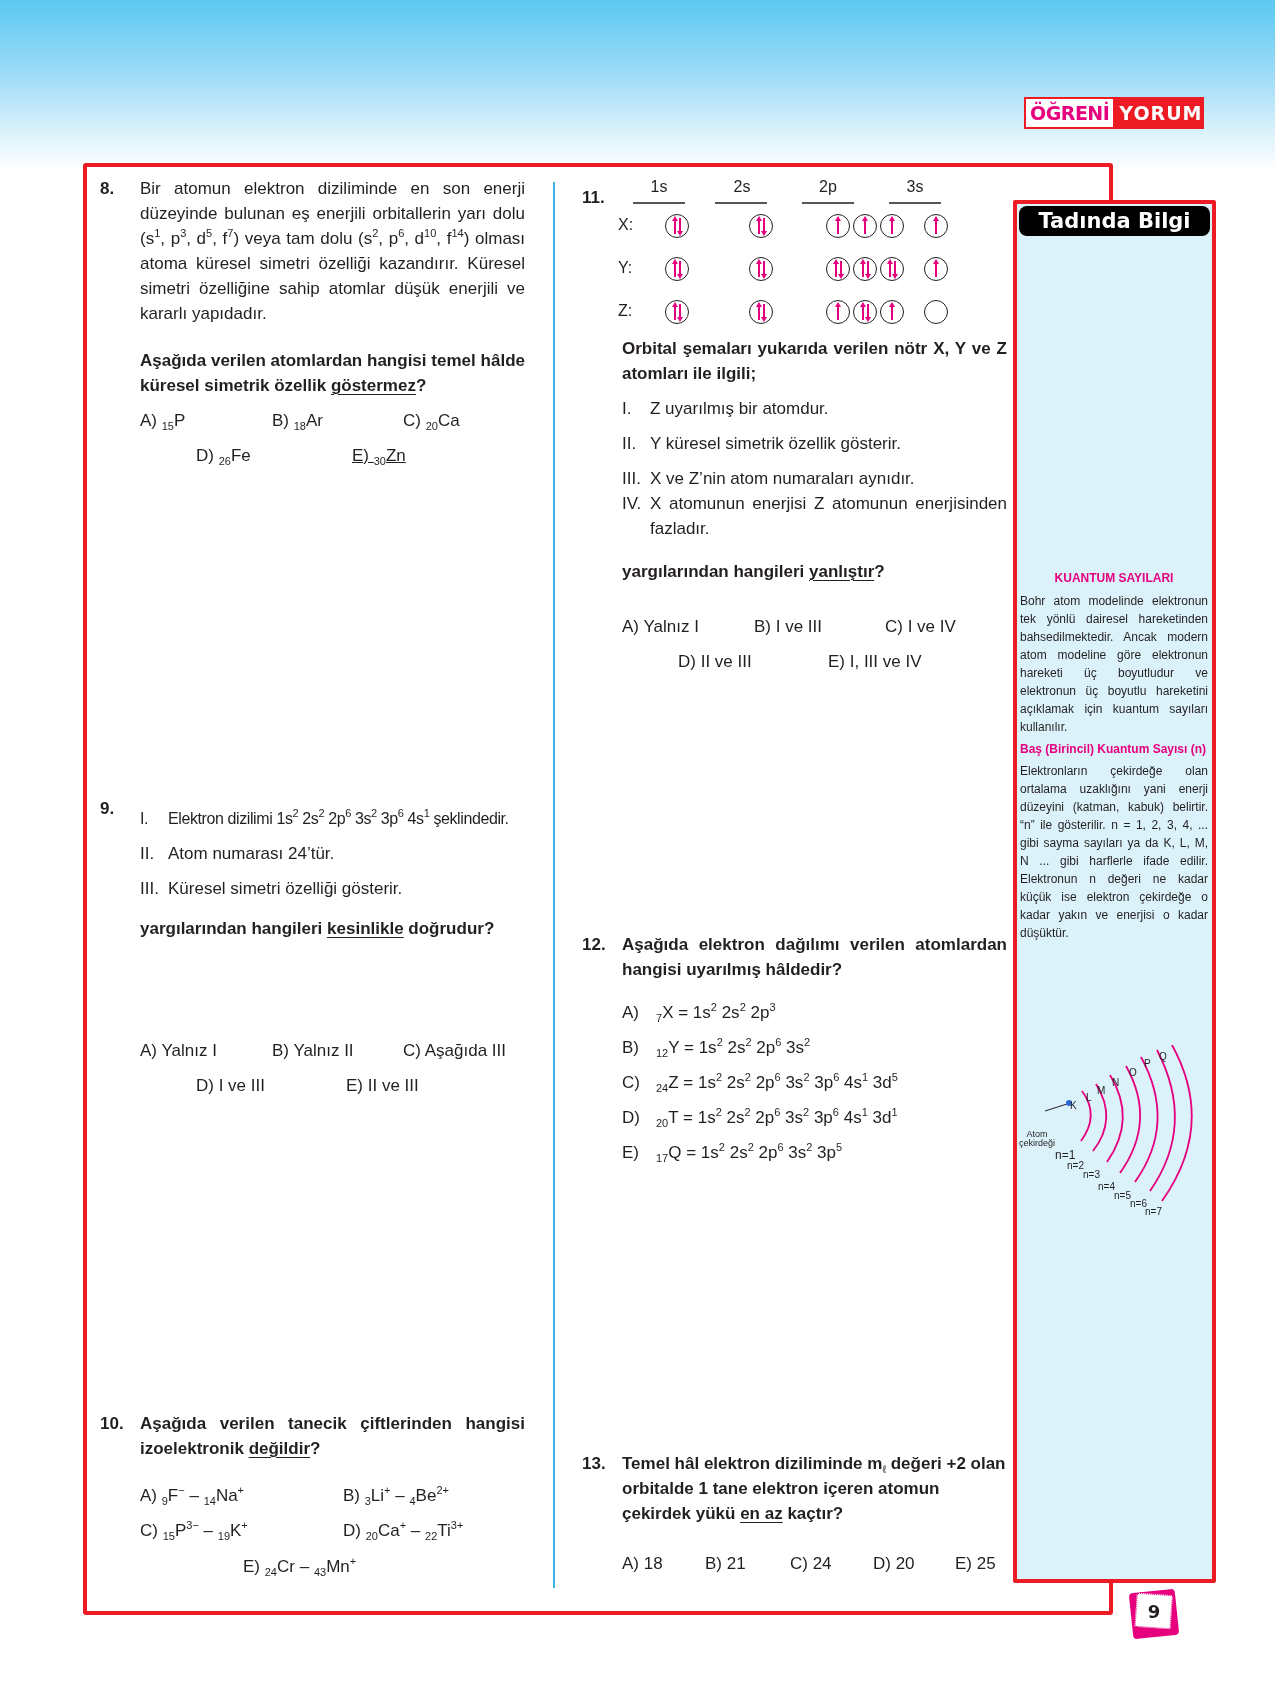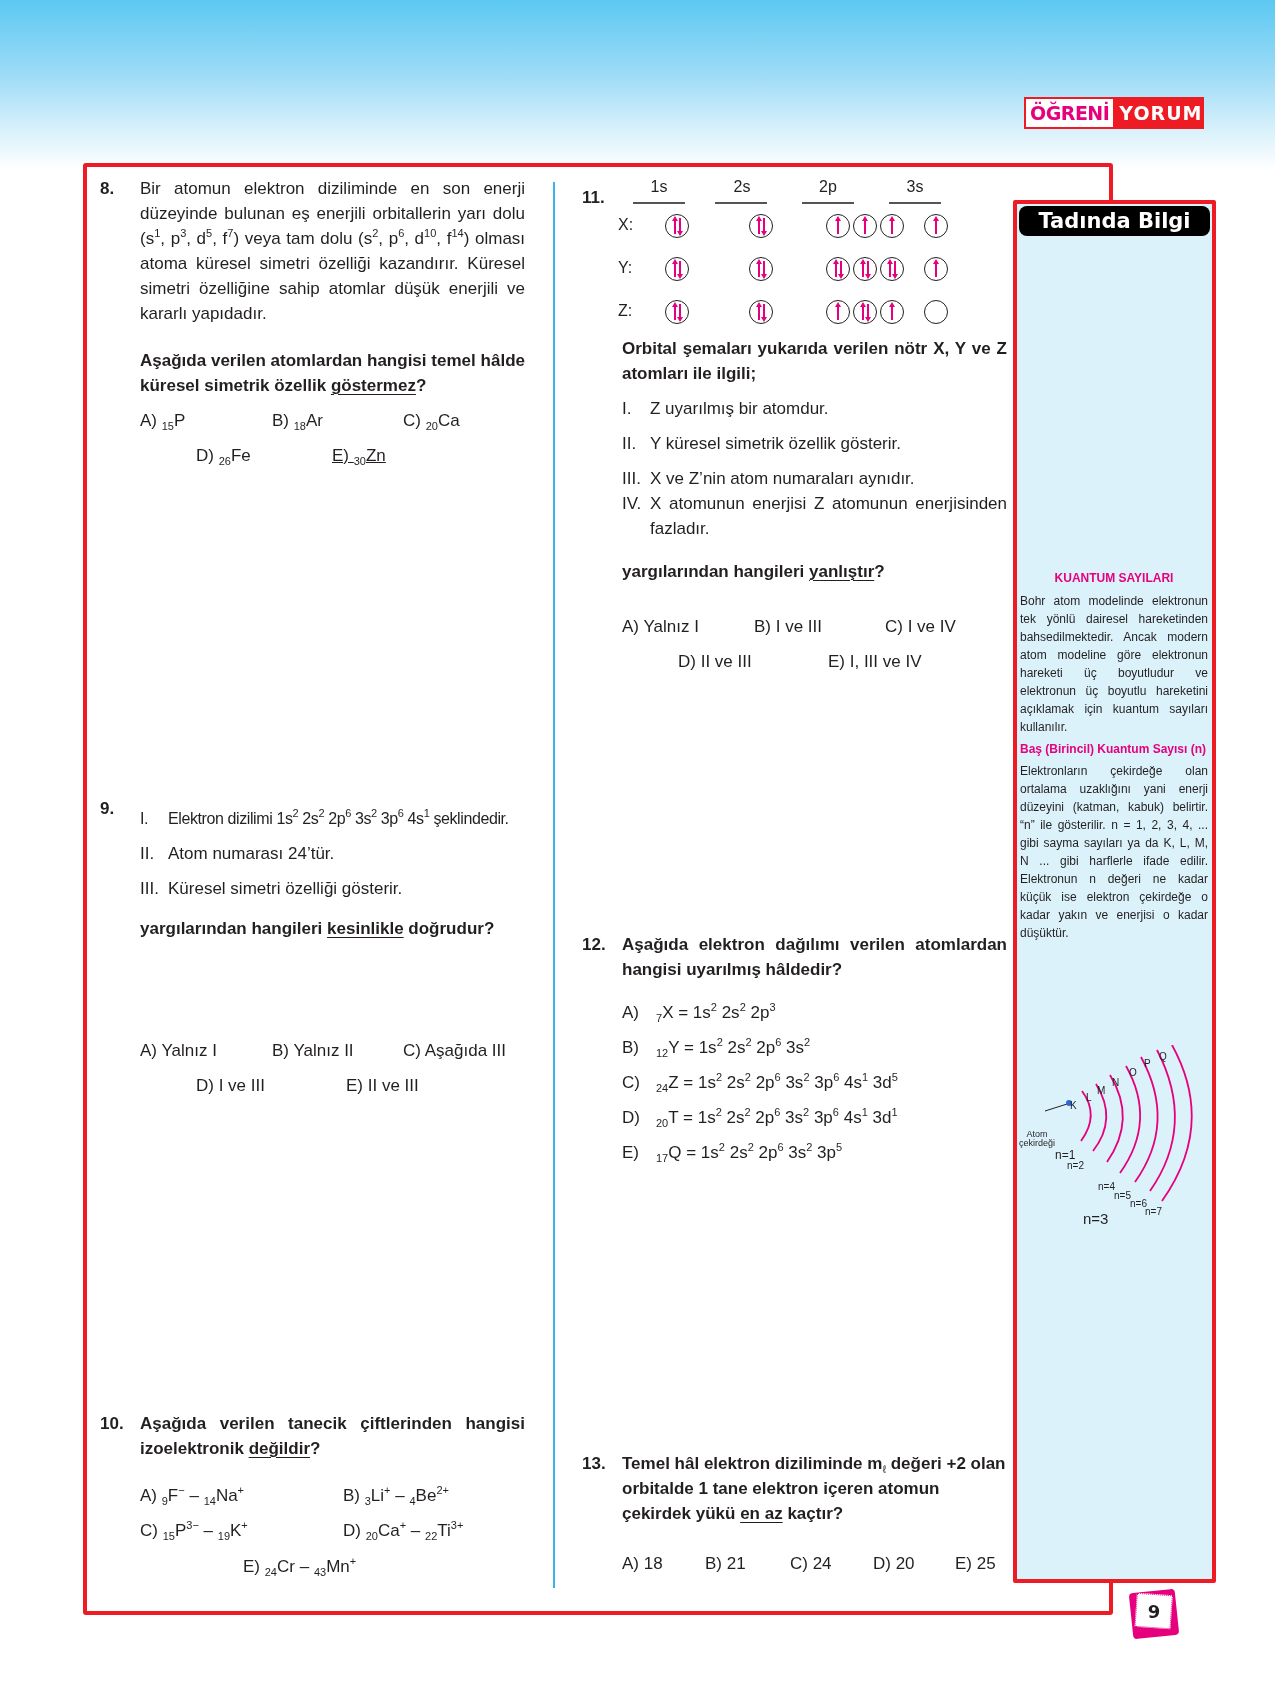--- a/index.html
+++ b/index.html
@@ -146,21 +146,21 @@
 </div>
 <div style="position:absolute;left:1070px;top:1100px;font-size:10px;z-index:6;">K</div>
 <div style="position:absolute;left:1086px;top:1092px;font-size:10px;z-index:6;">L</div>
 <div style="position:absolute;left:1097px;top:1085px;font-size:10px;z-index:6;">M</div>
 <div style="position:absolute;left:1112px;top:1077px;font-size:10px;z-index:6;">N</div>
 <div style="position:absolute;left:1129px;top:1067px;font-size:10px;z-index:6;">O</div>
 <div style="position:absolute;left:1144px;top:1058px;font-size:10px;z-index:6;">P</div>
 <div style="position:absolute;left:1159px;top:1051px;font-size:10px;z-index:6;">Q</div>
 <div style="position:absolute;left:1055px;top:1148px;font-size:12px;z-index:6;">n=1</div>
 <div style="position:absolute;left:1067px;top:1160px;font-size:10px;z-index:6;">n=2</div>
-<div style="position:absolute;left:1083px;top:1210px;font-size:15px;z-index:6;">n=3</div>
+<div style="position:absolute;left:1083px;top:1169px;font-size:10px;z-index:6;">n=3</div>
 <div style="position:absolute;left:1098px;top:1181px;font-size:10px;z-index:6;">n=4</div>
 <div style="position:absolute;left:1114px;top:1190px;font-size:10px;z-index:6;">n=5</div>
 <div style="position:absolute;left:1130px;top:1198px;font-size:10px;z-index:6;">n=6</div>
 <div style="position:absolute;left:1145px;top:1206px;font-size:10px;z-index:6;">n=7</div>
 
 <div class="page-num">
   <div class="page-num-inner">
     <span>9</span>
   </div>
 </div>
@@ -168,21 +168,21 @@
 <div class="q" style="left:100px;top:176px;width:425px;height:300px;">
   <div class="num">8.</div>
   <div class="body">
     <p class="just"><span>Bir atomun elektron diziliminde en son enerji düzeyinde bulunan eş enerjili orbitallerin yarı dolu (s</span><sup>1</sup><span>, p</span><sup>3</sup><span>, d</span><sup>5</sup><span>, f</span><sup>7</sup><span>) veya tam dolu (s</span><sup>2</sup><span>, p</span><sup>6</sup><span>, d</span><sup>10</sup><span>, f</span><sup>14</sup><span>) olması atoma küresel simetri özelliği kazandırır. Küresel simetri özelliğine sahip atomlar düşük enerjili ve kararlı yapıdadır.</span></p>
     <p class="bold just" style="margin-top:22px;"><span>Aşağıda verilen atomlardan hangisi temel hâlde küresel simetrik özellik </span><span class="u">göstermez</span><span>?</span></p>
   </div>
   <div class="opt" style="left:40px;top:232px;"><span>A)</span> <sub>15</sub><span>P</span></div>
   <div class="opt" style="left:172px;top:232px;"><span>B)</span> <sub>18</sub><span>Ar</span></div>
   <div class="opt" style="left:303px;top:232px;"><span>C)</span> <sub>20</sub><span>Ca</span></div>
   <div class="opt" style="left:96px;top:267px;"><span>D)</span> <sub>26</sub><span>Fe</span></div>
-  <div class="opt" style="left:232px;top:267px;text-decoration:underline;"><span>E)</span> <sub>30</sub><span>Zn</span></div>
+  <div class="opt" style="left:252px;top:267px;text-decoration:underline;"><span>E)</span> <sub>30</sub><span>Zn</span></div>
 </div>
 
 <div class="q" style="left:100px;top:796px;width:425px;height:300px;">
   <div class="num">9.</div>
   <div class="body">
     <div class="item" style="margin-top:10px;font-size:16px;letter-spacing:-0.4px;"><span class="rn">I.</span><span>Elektron dizilimi 1s</span><sup>2</sup><span> 2s</span><sup>2</sup><span> 2p</span><sup>6</sup><span> 3s</span><sup>2</sup><span> 3p</span><sup>6</sup><span> 4s</span><sup>1</sup><span> şeklindedir.</span></div>
     <div class="item" style="margin-top:10px;"><span class="rn">II.</span><span>Atom numarası 24’tür.</span></div>
     <div class="item" style="margin-top:10px;"><span class="rn">III.</span><span>Küresel simetri özelliği gösterir.</span></div>
     <p class="bold" style="margin-top:15px;"><span>yargılarından hangileri </span><span class="u">kesinlikle</span><span> doğrudur?</span></p>
   </div>

